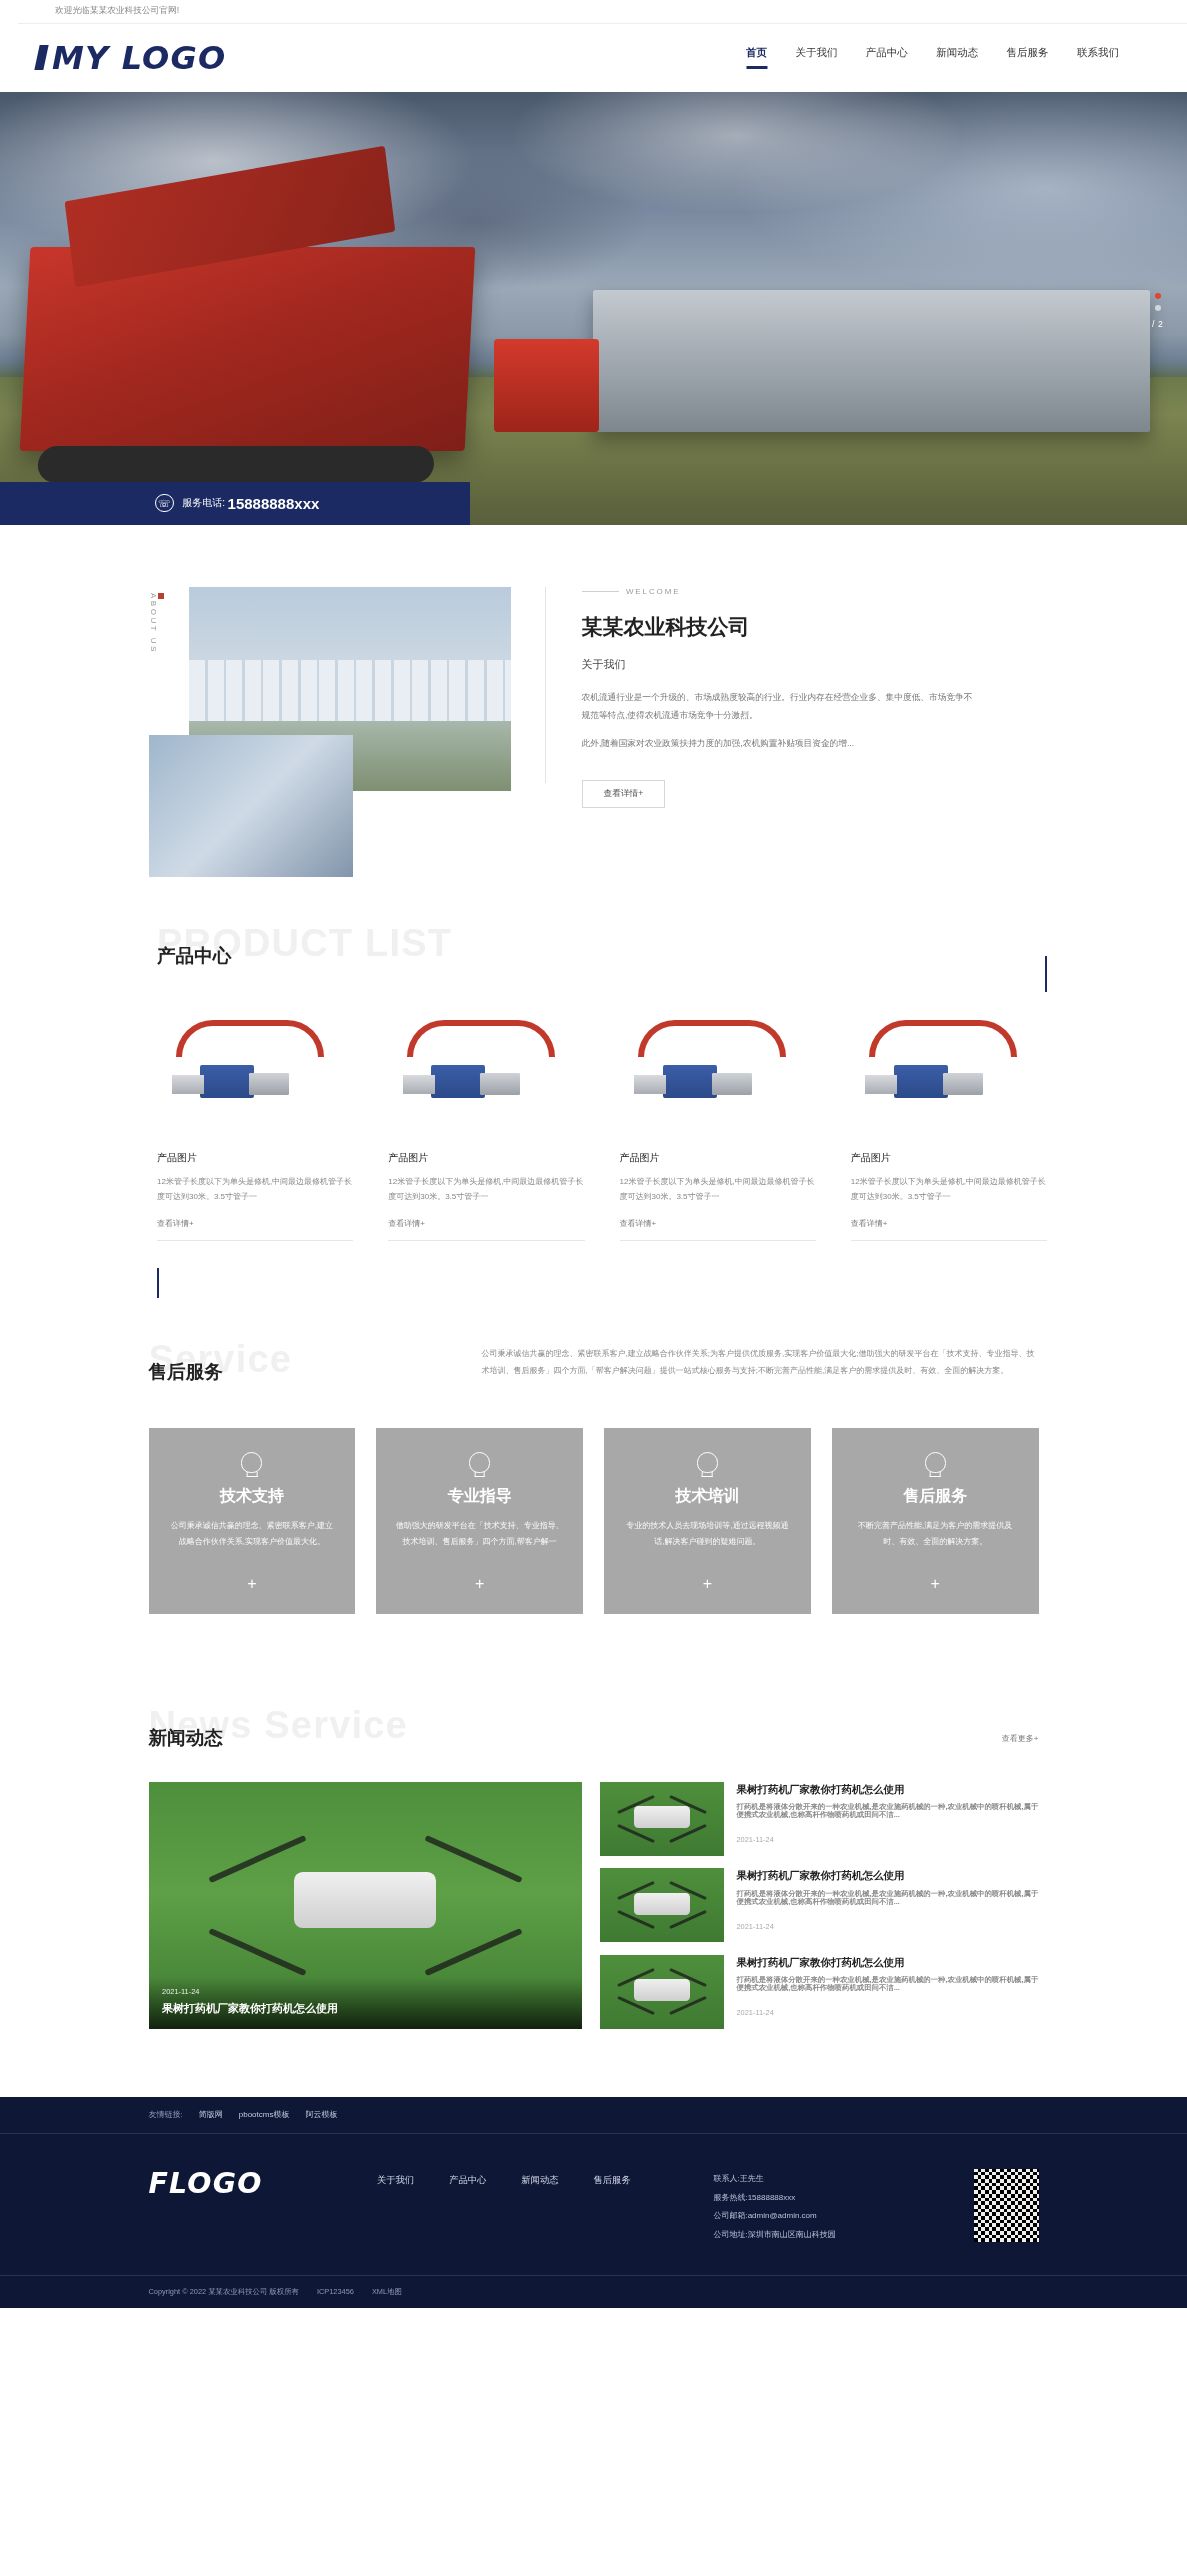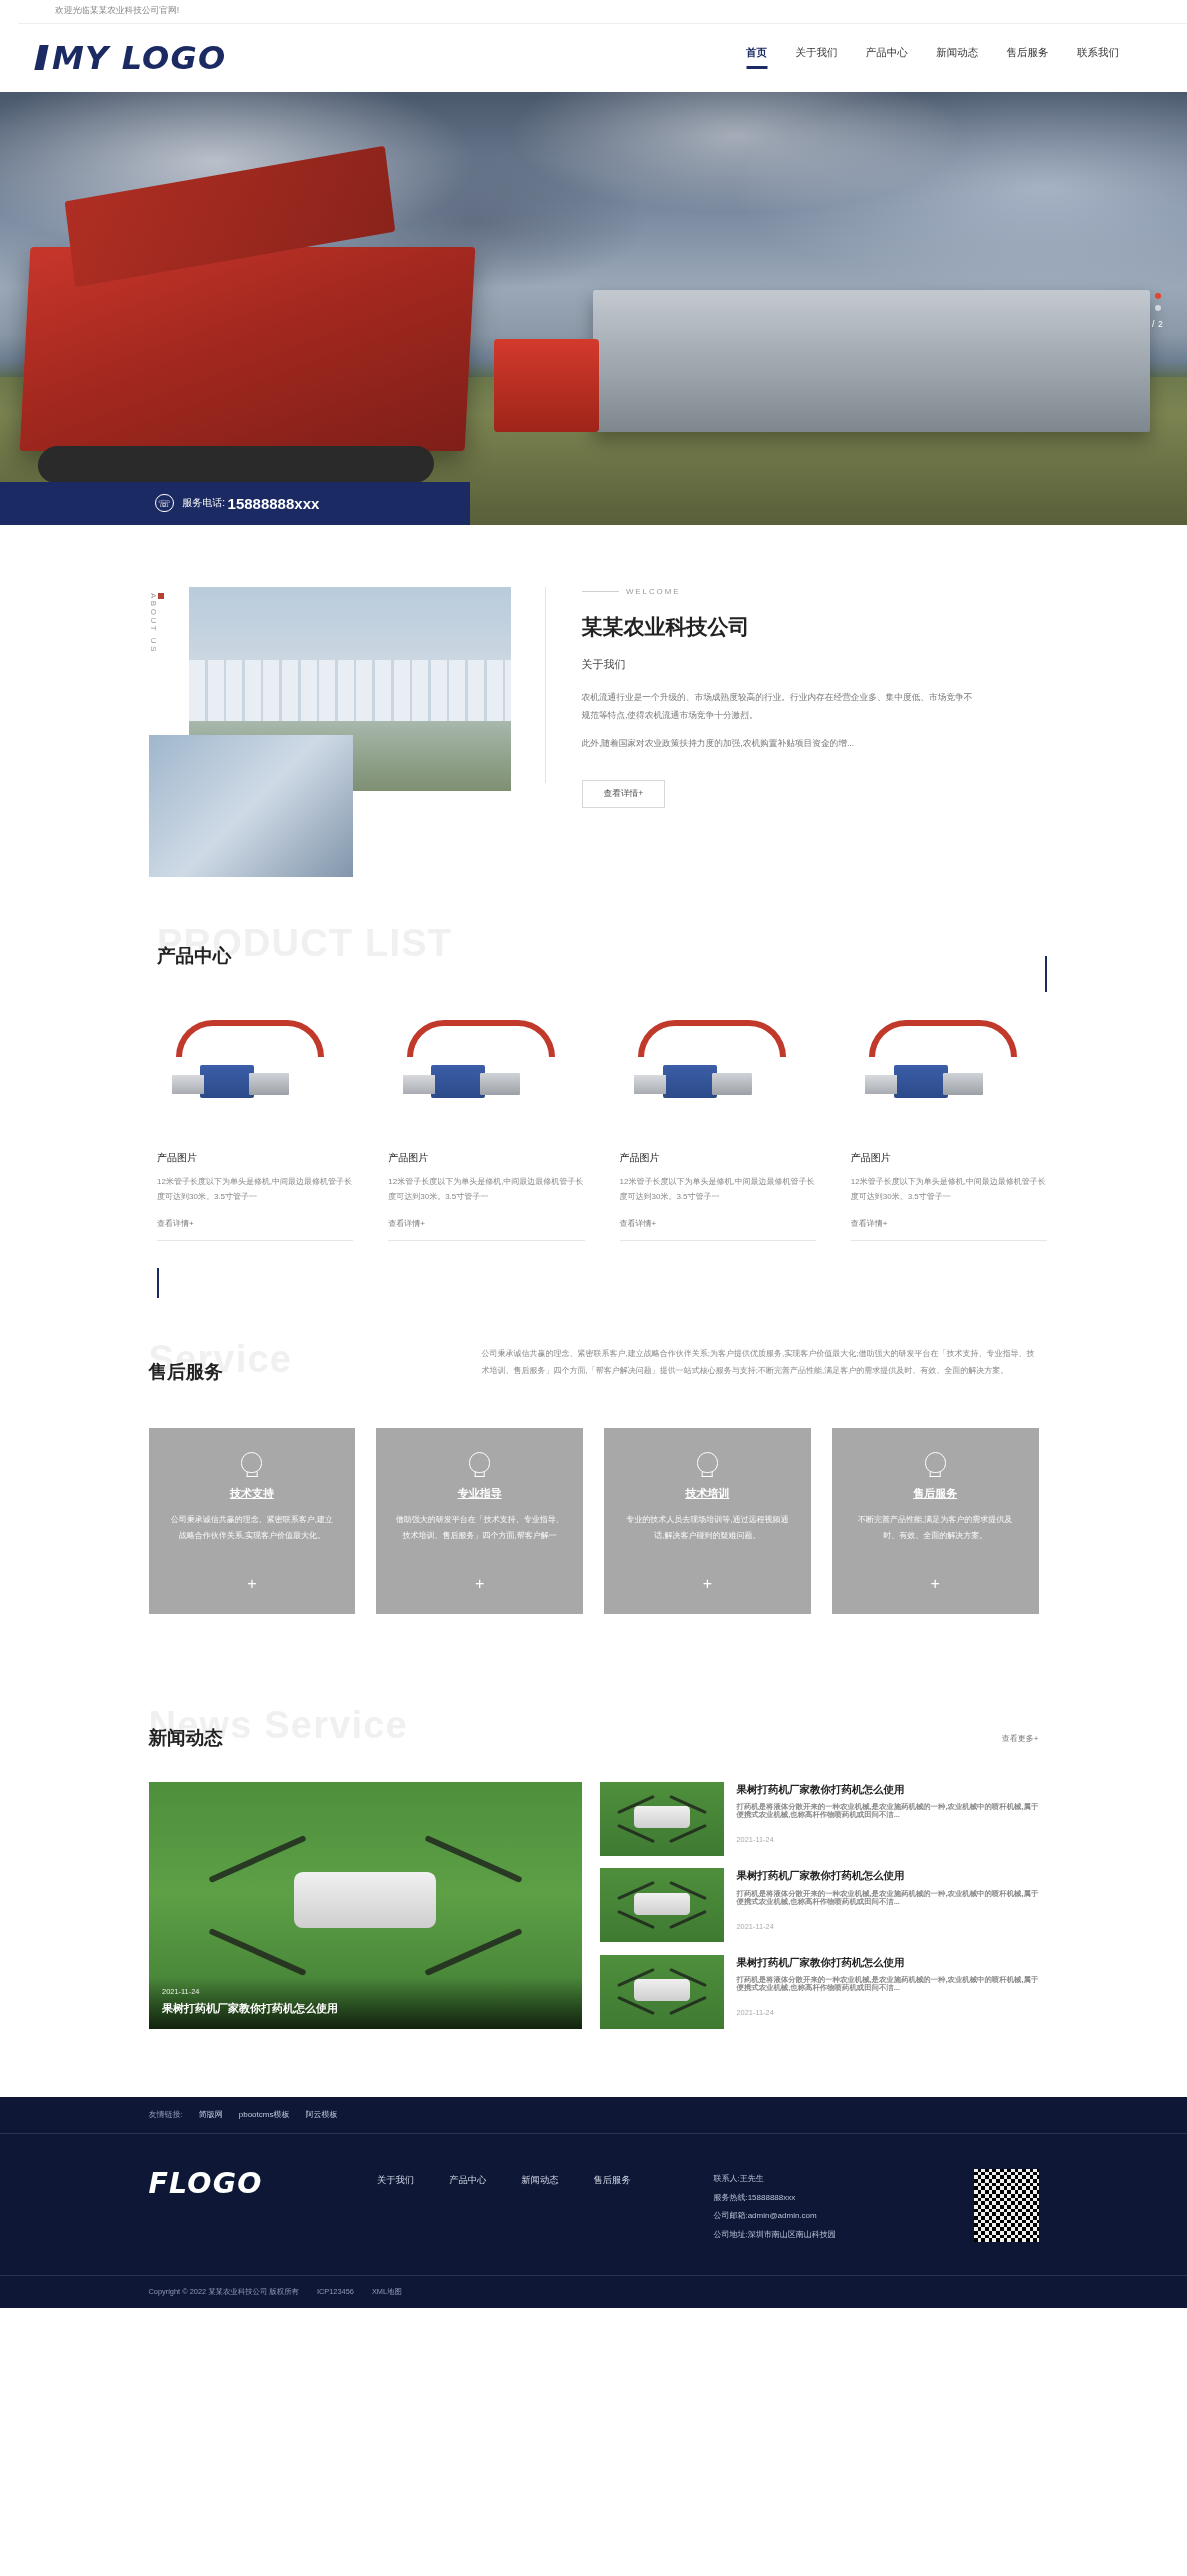--- a/index.html
+++ b/index.html
@@ -321,21 +321,21 @@
     border-radius: 50% 50% 45% 45%;
     margin: 2.5px auto 3.7px;
     position: relative;
   }
   .bulb::after {
     content: "";
     position: absolute; left: 50%; transform: translateX(-50%);
     bottom: -5.6px; width: 8.7px; height: 4.3px;
     border: 1.2px solid #fff; border-top: none;
   }
-  .service-card h4 { font-size: 11px; margin: 13.6px 0 11px; text-decoration: underline; }
+  .service-card h4 { font-size: 16px; margin: 13.6px 0 11px; }
   .service-card p { font-size: 8px; line-height: 16px; opacity: .95; }
   .service-plus {
     position: absolute; left: 50%; transform: translateX(-50%);
     bottom: 21px; font-size: 16px; font-weight: 300;
   }
 
   
   .news { padding: 25px 0 68px; }
   .news-head { position: relative; height: 56px; }
   .news-more {

